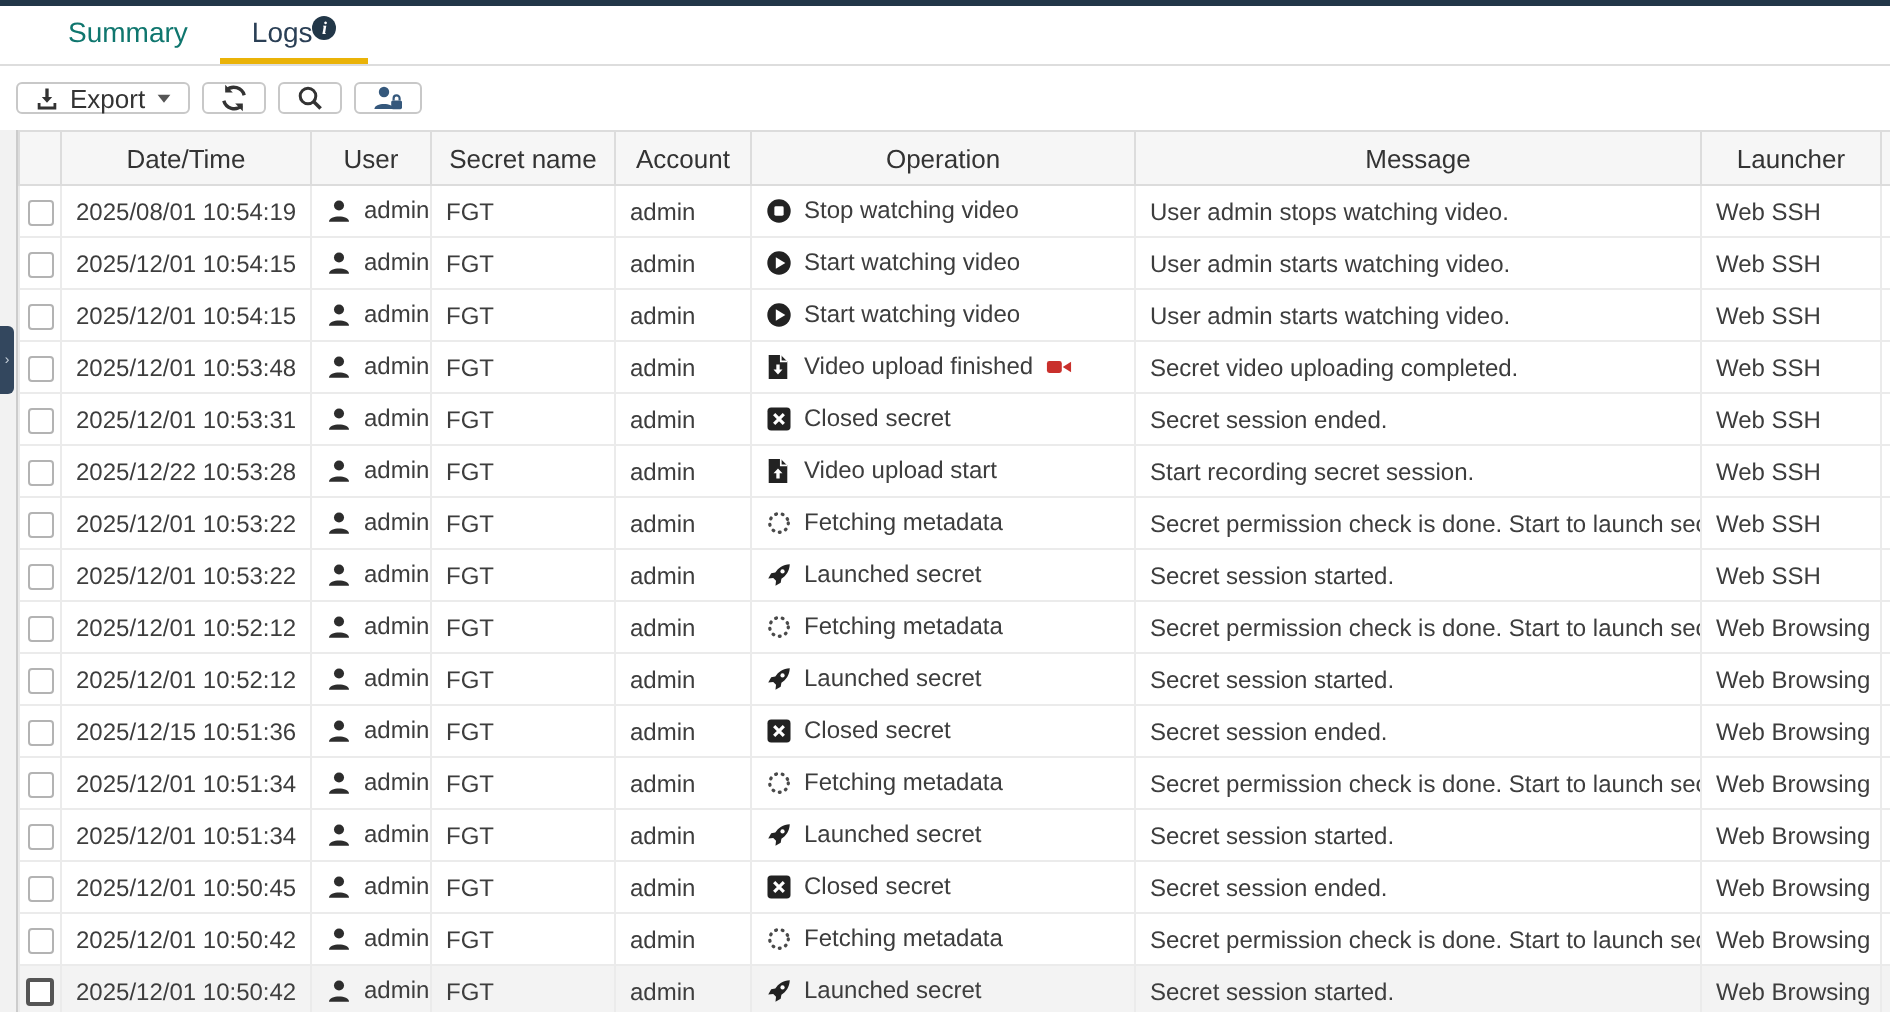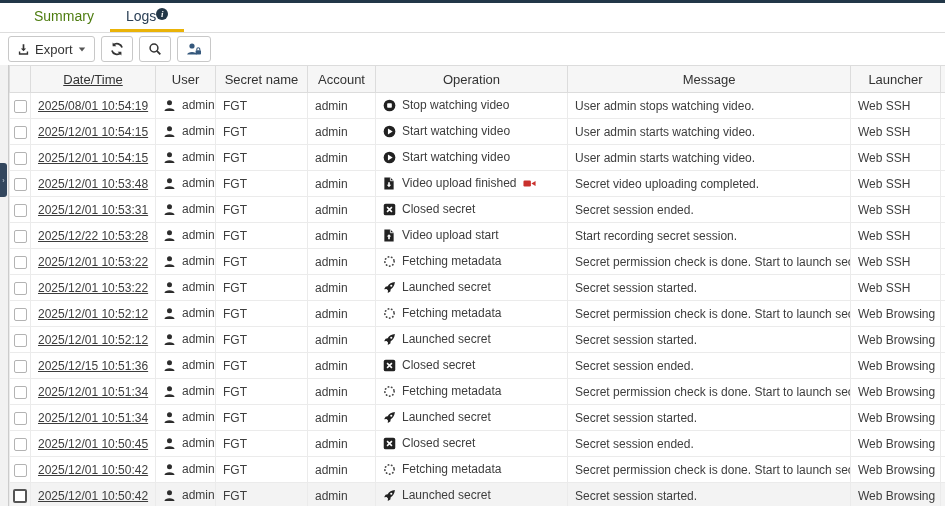--- a/index.html
+++ b/index.html
@@ -2,30 +2,30 @@
 <html><head>
 <meta charset="utf-8">
 <style>
   * { margin:0; padding:0; box-sizing:border-box; }
   html,body { width:945px; height:506px; overflow:hidden; background:#fff;
     font-family:"Liberation Sans", sans-serif; color:#3d3d3d; }
   .topbar { position:absolute; top:0; left:0; width:945px; height:3px; background:#223748; }
   
   .tabbar { position:absolute; top:3px; left:0; width:945px; height:30px; background:#fff;
     border-bottom:1px solid #ddd; display:flex; padding-left:18px; }
-  .tab { padding:0 16px; line-height:27px; font-size:14px; color:#4d7c0f; cursor:pointer;
+  .tab { padding:0 16px; line-height:27px; font-size:14px; color:#0f766e; cursor:pointer;
     border-bottom:3px solid transparent; }
   .tab.active { color:#2a3f55; border-bottom:3px solid #eab308; }
   .info-badge { display:inline-block; width:12px; height:12px; border-radius:50%;
     background:#223748; color:#fff; font-size:9px; line-height:12px; text-align:center;
     vertical-align:4px; font-family:"Liberation Serif", serif; font-style:italic; font-weight:bold; }
   
   .toolbar { position:absolute; top:34px; left:0; width:960px; height:30px;
     display:flex; align-items:center; padding-left:8px; }
-  .btn { flex-shrink:0; height:26px; border:1px solid #c8c8c8; border-radius:3px; background:#fff;
+  .btn { flex-shrink:0; height:16px; border:1px solid #c8c8c8; border-radius:3px; background:#fff;
     display:flex; align-items:center; gap:5px; padding:0 8px; font-size:13px; color:#333; cursor:pointer; }
   .btn + .btn, .btn + .searchbox, .searchbox + .btn { margin-left:6px; }
   .icon { display:inline-block; line-height:0; }
   .searchbox { flex-shrink:0; width:742px; height:26px; border:1px solid #b9b9b9; border-radius:4px;
     background:#fff; display:flex; align-items:center; gap:6px; padding:0 8px; }
   .searchbox input { border:none; outline:none; flex:1; font-size:13px; color:#444;
     font-family:"Liberation Sans", sans-serif; }
   .searchbox input::placeholder { color:#8a8a8a; }
   .sec-btn { color:#35587c; }
   
@@ -36,21 +36,21 @@
     justify-content:center; cursor:pointer; }
   
   table { position:absolute; top:65px; left:9px; width:936px; border-collapse:collapse;
     table-layout:fixed; font-size:12px; }
   th { height:27px; background:#f6f6f6; border:1px solid #dcdcdc; font-weight:normal;
     font-size:13px; color:#333; text-align:center; cursor:pointer; }
   td { height:26px; border:1px solid #ebebeb; padding:0 4px 0 7px; white-space:nowrap;
     overflow:hidden; background:#fff; }
   tr.highlighted td { background:#f3f3f3; }
   .c-check { width:21px; text-align:center; padding:0; }
-  .c-date { width:125px;text-decoration:underline; }
+  .c-date { width:125px; }
   .c-user { width:60px; }
   .c-secret { width:92px; }
   .c-account { width:68px; }
   .c-op { width:192px; }
   .c-msg { width:283px; }
   .c-launcher { width:90px; }
   .c-extra { width:5px; padding:0; }
   .checkbox { display:inline-block; width:13px; height:13px; border:1px solid #b3b3b3;
     border-radius:2px; background:#fff; vertical-align:middle; cursor:pointer; }
   tr.highlighted .checkbox { border:2px solid #555; width:14px; height:14px; }

